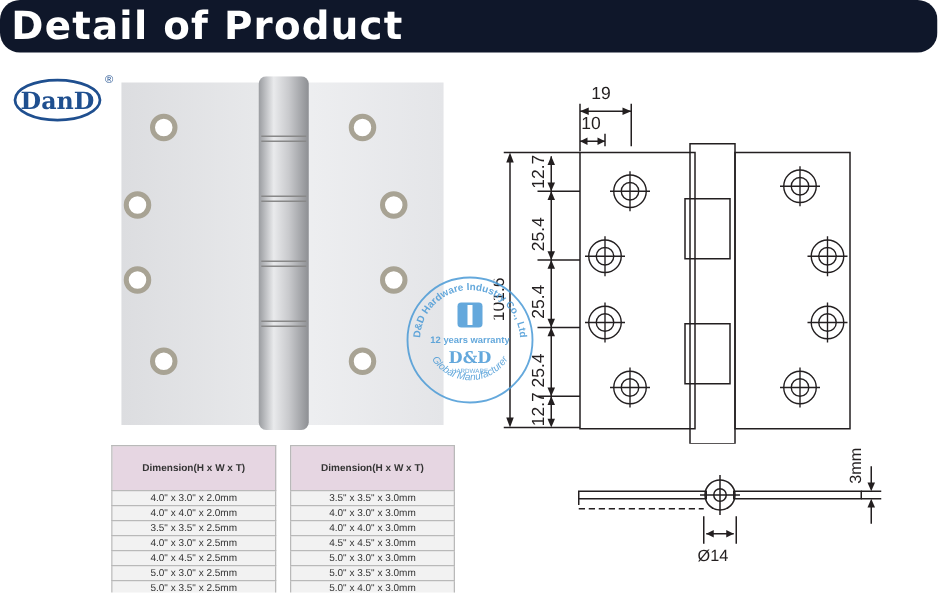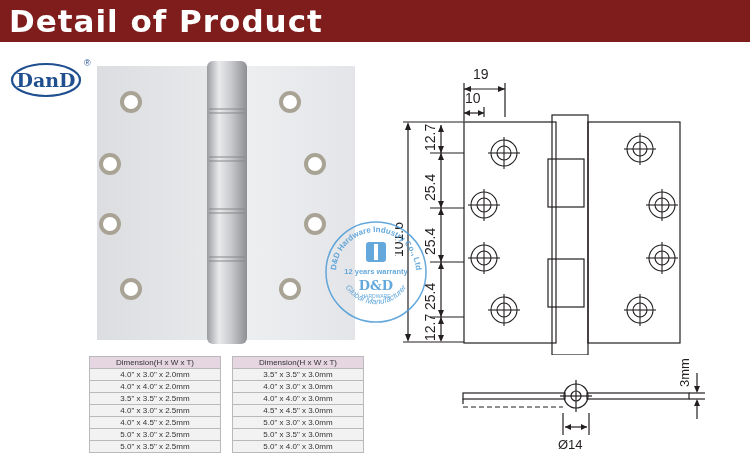--- a/index.html
+++ b/index.html
@@ -1,25 +1,25 @@
 <!DOCTYPE html>
 <html><head>
 <meta charset="utf-8">
 <style>
   html,body{margin:0;padding:0;}
   body{width:750px;height:474px;background:#fff;position:relative;overflow:hidden;font-family:"Liberation Sans",sans-serif;}
-  .banner{position:absolute;left:0;top:0;width:750px;height:42px;background:#7f1d1d;}
+  .banner{position:absolute;left:0;top:0;width:750px;height:42px;background:#0f172a;border-radius:16px;}
   .banner-title{position:absolute;left:9px;top:1px;font-family:"DejaVu Sans",sans-serif;font-weight:bold;font-size:31px;color:#fff;letter-spacing:1px;line-height:40px;}
   .logo{position:absolute;left:8px;top:58px;width:84px;height:40px;}
   .photo{position:absolute;left:97px;top:61px;width:258px;height:283px;}
   .drawing{position:absolute;left:395px;top:55px;width:330px;height:300px;}
   .side-view{position:absolute;left:455px;top:355px;width:270px;height:100px;}
   .stamp{position:absolute;left:322px;top:218px;width:108px;height:108px;opacity:.85;}
   table.dims{position:absolute;border-collapse:collapse;font-size:8px;color:#333;}
-  table.dims th{background:#e6d6e2;font-weight:normal;height:11px;border:1px solid #b9b9b9;padding:0;text-align:center;margin-left:45px;}
+  table.dims th{background:#e6d6e2;font-weight:bold;height:11px;border:1px solid #b9b9b9;padding:12px;text-align:center;margin-left:45px;}
   table.dims td{background:#f2f2f2;height:11px;border:1px solid #b9b9b9;padding:0;text-align:center;}
   #table-left{left:89px;top:356px;width:132px;}
   #table-right{left:232px;top:356px;width:132px;}
 </style>
 </head>
 <body>
 
 <div class="banner">
   <div class="banner-title">Detail of Product</div>
 </div>

